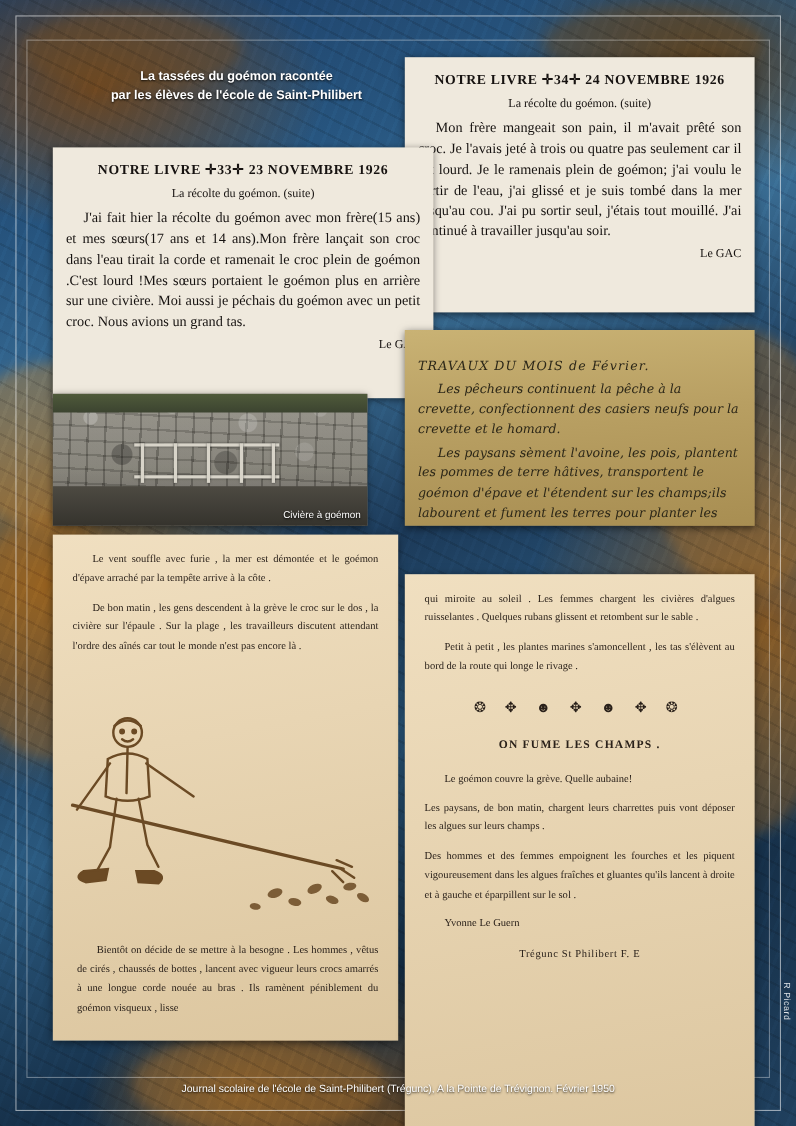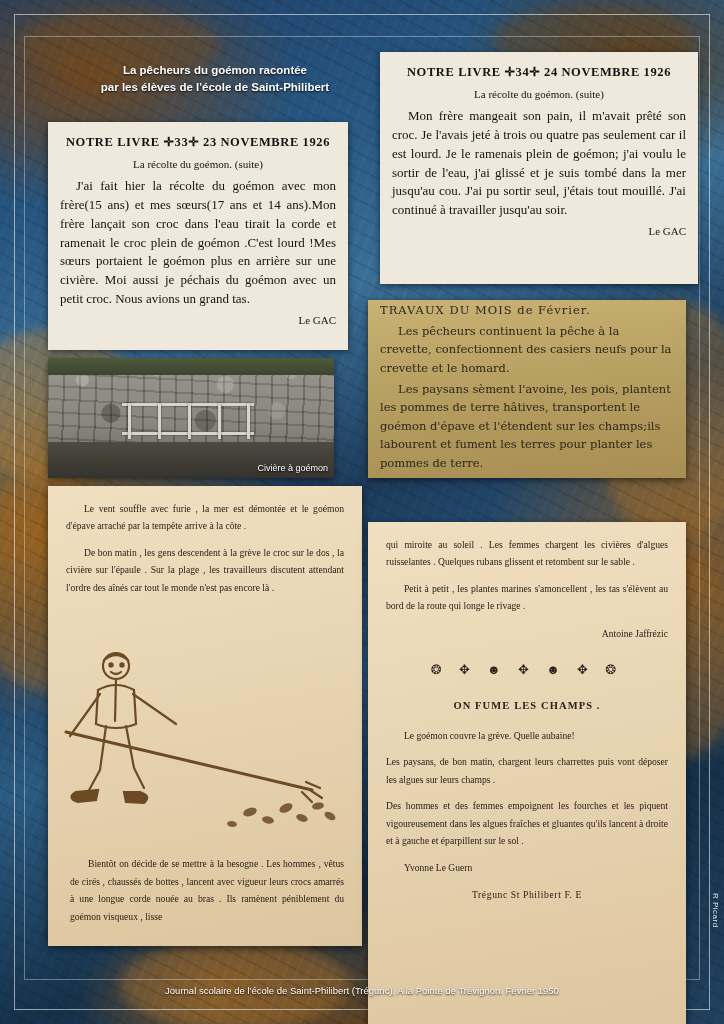--- a/index.html
+++ b/index.html
@@ -93,23 +93,24 @@
     line-height:1.5;
     text-shadow:0 1px 2px rgba(0,0,0,.9);
   }
 
   
   .hand{
     position:absolute;
     background:linear-gradient(175deg,#c9b274 0%,#b89f62 45%,#a88e52 100%);
     color:#2c2718;
     font-family:"DejaVu Serif", serif;
+    font-style:italic;
     font-size:11.5px;
     line-height:1.62;
-    padding:1px 12px;
+    padding:23px 12px;
     box-sizing:border-box;
     box-shadow:0 2px 7px rgba(0,0,0,.55);
     overflow:hidden;
   }
   .hand p{margin:0 0 2px;}
   .hand .ind{text-indent:18px;}
 
   
   .photo{
     position:absolute;
@@ -210,32 +211,32 @@
   <div class="blob" style="right:-20px;top:560px;width:140px;height:200px;background:rgba(150,95,30,.5);"></div>
   <div class="blob" style="left:120px;top:940px;width:230px;height:90px;background:rgba(190,125,45,.45);"></div>
   <div class="blob" style="left:400px;top:950px;width:260px;height:90px;background:rgba(160,100,35,.45);"></div>
   <div class="blob" style="left:20px;top:10px;width:200px;height:70px;background:rgba(120,75,25,.5);"></div>
   <div class="blob" style="right:30px;top:5px;width:200px;height:70px;background:rgba(110,70,20,.5);"></div>
 </div>
 <div class="frame"></div>
 <div class="frame2"></div>
 
 <div class="title-block">
-  <div>La pêcheurs du goémon racontée</div>
+  <div>La tassées du goémon racontée</div>
   <div>par les élèves de l'école de Saint-Philibert</div>
 </div>
 
-<div class="clip news" style="left:380px;top:52px;width:318px;height:232px;">
+<div class="clip news" style="left:368px;top:52px;width:318px;height:232px;">
   <div class="hd">NOTRE LIVRE ✛34✛  24 NOVEMBRE 1926</div>
   <div class="sub">La récolte du goémon.  (suite)</div>
   <p>Mon frère mangeait son pain, il m'avait prêté son croc. Je l'avais jeté à trois ou quatre pas seulement car il est lourd. Je le ramenais plein de goémon; j'ai voulu le sortir de l'eau, j'ai glissé et je suis tombé dans la mer jusqu'au cou. J'ai pu sortir seul, j'étais tout mouillé. J'ai continué à travailler jusqu'au soir.</p>
   <div class="sig">Le GAC</div>
 </div>
 
-<div class="clip news" style="left:48px;top:122px;width:300px;height:228px;">
+<div class="clip news" style="left:48px;top:134px;width:346px;height:228px;">
   <div class="hd">NOTRE LIVRE ✛33✛ 23 NOVEMBRE 1926</div>
   <div class="sub">La récolte du goémon.  (suite)</div>
   <p>J'ai fait hier la récolte du goémon avec mon frère(15 ans) et mes sœurs(17 ans et 14 ans).Mon frère lançait son croc dans l'eau tirait la corde et ramenait le croc plein de goémon .C'est lourd !Mes sœurs portaient le goémon plus en arrière sur une civière. Moi aussi je péchais du goémon avec un petit croc. Nous avions un grand tas.</p>
   <div class="sig">Le GAC</div>
 </div>
 
 <div class="hand" style="left:368px;top:300px;width:318px;height:178px;">
   <p style="letter-spacing:1px;">TRAVAUX DU MOIS de Février.</p>
   <p class="ind">Les pêcheurs continuent la pêche à la crevette, confectionnent des casiers neufs pour la crevette et le homard.</p>
   <p class="ind">Les paysans sèment l'avoine, les pois, plantent les pommes de terre hâtives, transportent le goémon d'épave et l'étendent sur les champs;ils labourent et fument les terres pour planter les pommes de terre.</p>
@@ -297,21 +298,20 @@
       <ellipse cx="178" cy="184" rx="5" ry="3" transform="rotate(8 178 184)"></ellipse>
     </g>
   </svg>
 
   <p style="position:absolute;left:22px;right:18px;bottom:12px;">Bientôt on décide de se mettre à la besogne . Les hommes , vêtus de cirés , chaussés de bottes , lancent avec vigueur leurs crocs amarrés à une longue corde nouée au bras . Ils ramènent péniblement du goémon visqueux , lisse</p>
 </div>
 
 <div class="page" style="left:368px;top:486px;width:318px;height:522px;margin-top:36px;">
   <p class="noind">qui miroite au soleil . Les femmes chargent les civières d'algues ruisselantes . Quelques rubans glissent et retombent sur le sable .</p>
   <p>Petit à petit , les plantes marines s'amoncellent , les tas s'élèvent au bord de la route qui longe le rivage .</p>
-  <p class="byline-r">Antoine Jaffrézic</p>
 
   <div class="divider">❂ ✥ ☻ ✥ ☻ ✥ ❂</div>
 
   <h3>ON FUME LES CHAMPS .</h3>
   <p>Le goémon couvre la grève. Quelle aubaine!</p>
   <p class="noind">Les paysans, de bon matin, chargent leurs charrettes puis vont déposer les algues sur leurs champs .</p>
   <p class="noind">Des hommes et des femmes empoignent les fourches et les piquent vigoureusement dans les algues fraîches et gluantes qu'ils lancent à droite et à gauche et éparpillent sur le sol .</p>
   <p class="byline" style="text-align:left;padding-left:18px;">Yvonne Le Guern</p>
   <p class="school">Trégunc  St Philibert  F. E</p>
 </div>

